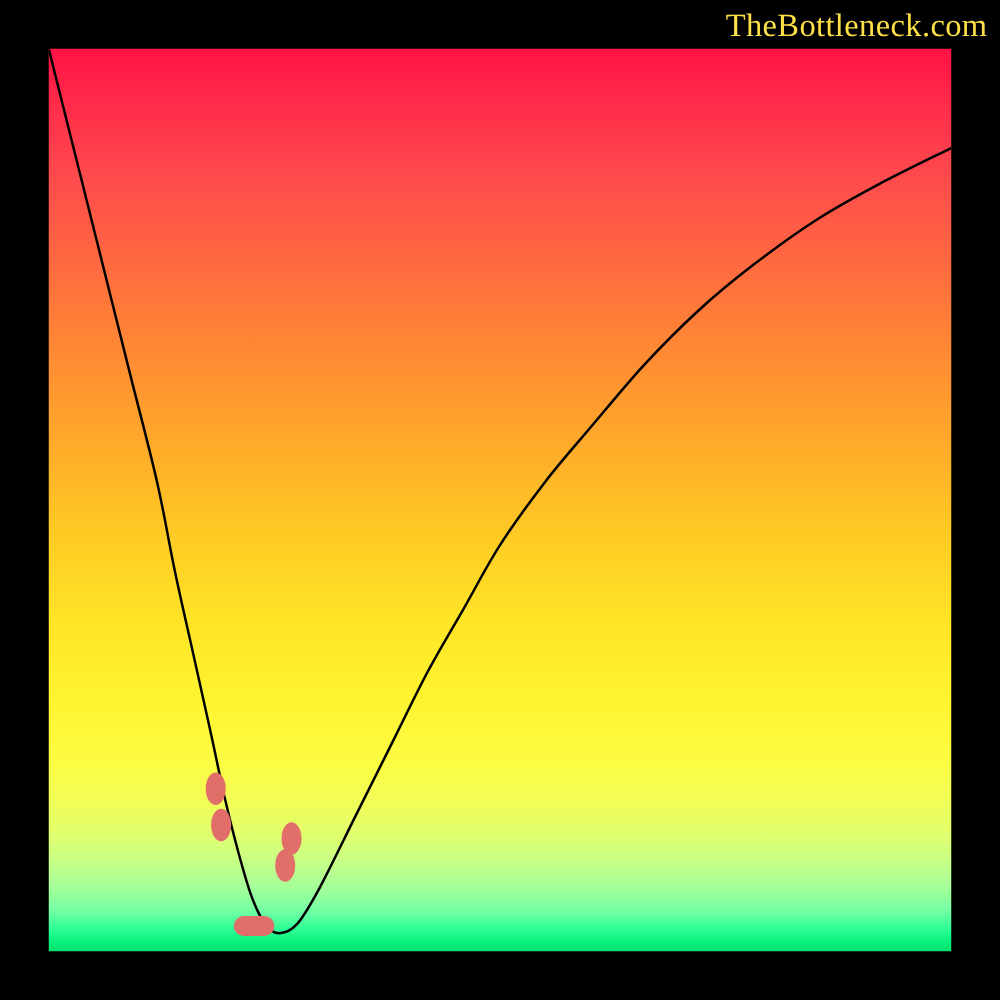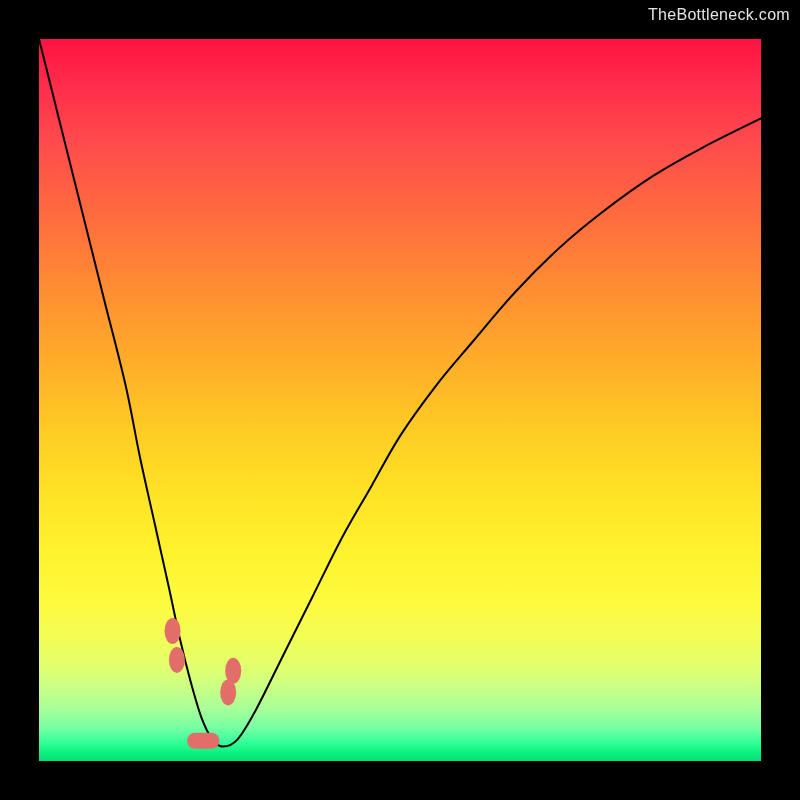--- a/index.html
+++ b/index.html
@@ -46,25 +46,26 @@
       #2fff98 97.5%,
       #08f07a 99%,
       #06e072 100%
     );
     overflow: hidden;
   }
   .watermark {
     position: absolute;
     top: 6px;
     right: 10px;
-    color: #e5e5e5;
-    font-size: 16px;
+    color: #fde047;
+    font-size: 26px;
     letter-spacing: 0.3px;
     font-weight: 500;
     user-select: none;
+    font-family: Liberation Serif, serif;
   }
   svg.curve {
     position: absolute;
     left: 0;
     top: 0;
     width: 722px;
     height: 722px;
     overflow: visible;
   }
   .curve path.main {

